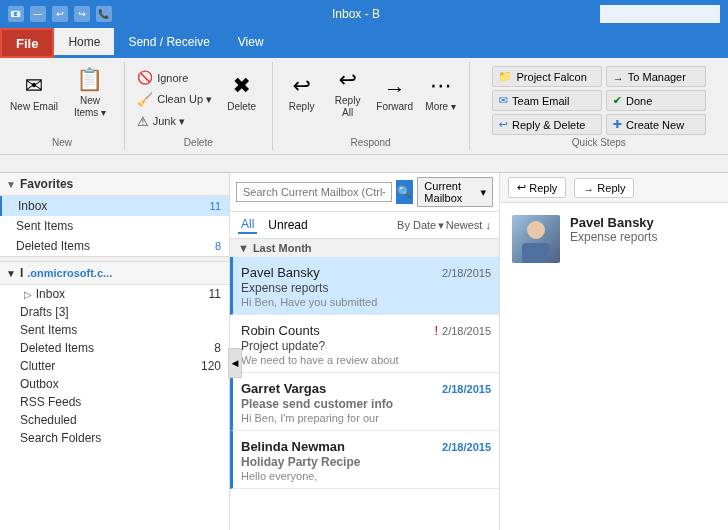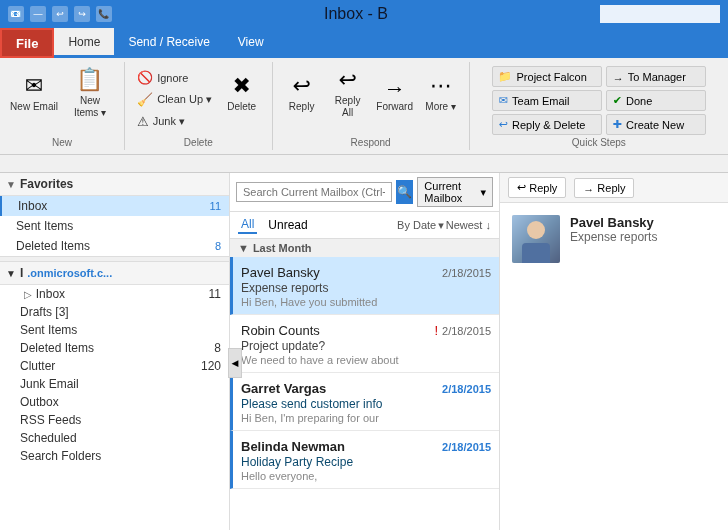--- a/index.html
+++ b/index.html
@@ -10,21 +10,21 @@
       background: #2B7CD3;
       height: 28px;
       display: flex;
       align-items: center;
       justify-content: space-between;
       padding: 0 8px;
       color: white;
     }
     .title-bar-left { display: flex; align-items: center; gap: 6px; }
     .title-icon { width: 16px; height: 16px; background: rgba(255,255,255,0.3); border-radius: 2px; display: flex; align-items: center; justify-content: center; font-size: 9px; color: white; }
-    .title-text { color: #0f172a; font-size: 16px; }
+    .title-text { color: #fef9c3; font-size: 12px; }
     .title-search { background: rgba(255,255,255,0.9); width: 120px; height: 18px; border: none; padding: 0 4px; font-size: 11px; }
 
     
     .menu-bar {
       background: #2B7CD3;
       height: 30px;
       display: flex;
       align-items: stretch;
     }
     .file-btn {
@@ -286,21 +286,21 @@
       cursor: pointer;
       border-left: 3px solid transparent;
     }
     .email-item.selected { background: #cde8ff; border-left: 3px solid #2B7CD3; }
     .email-item.unread .sender-name { font-weight: bold; }
     .email-header { display: flex; justify-content: space-between; align-items: baseline; }
     .sender-name { font-size: 13px; color: #222; }
     .email-date { font-size: 11px; color: #666; }
     .email-subject { font-size: 12px; color: #444; margin: 1px 0; }
     .email-preview { font-size: 11px; color: #888; }
-    .email-item.unread .email-subject { color: #0c4a6e; font-weight: normal; }
+    .email-item.unread .email-subject { color: #737373; font-weight: bold; }
     .importance-flag { color: #c00; font-size: 13px; }
 
     
     .reading-pane {
       flex: 1;
       display: flex;
       flex-direction: column;
       background: #fff;
       overflow: hidden;
     }
@@ -545,23 +545,20 @@
     </div>
     <div class="sidebar-sub-item">
       <span class="item-name">Deleted Items</span>
       <span class="item-count blue" style="margin-left:auto;">8</span>
     </div>
     <div class="sidebar-sub-item">
       <span class="item-name">Clutter</span>
       <span class="item-count blue" style="margin-left:auto;text-align:center;">120</span>
     </div>
     <div class="sidebar-sub-item">
-      <span class="item-name">Junk Email</span>
-    </div>
-    <div class="sidebar-sub-item">
       <span class="item-name">Outbox</span>
     </div>
     <div class="sidebar-sub-item">
       <span class="item-name">RSS Feeds</span>
     </div>
     <div class="sidebar-sub-item">
       <span class="item-name">Scheduled</span>
     </div>
     <div class="sidebar-sub-item">
       <span class="item-name">Search Folders</span>

